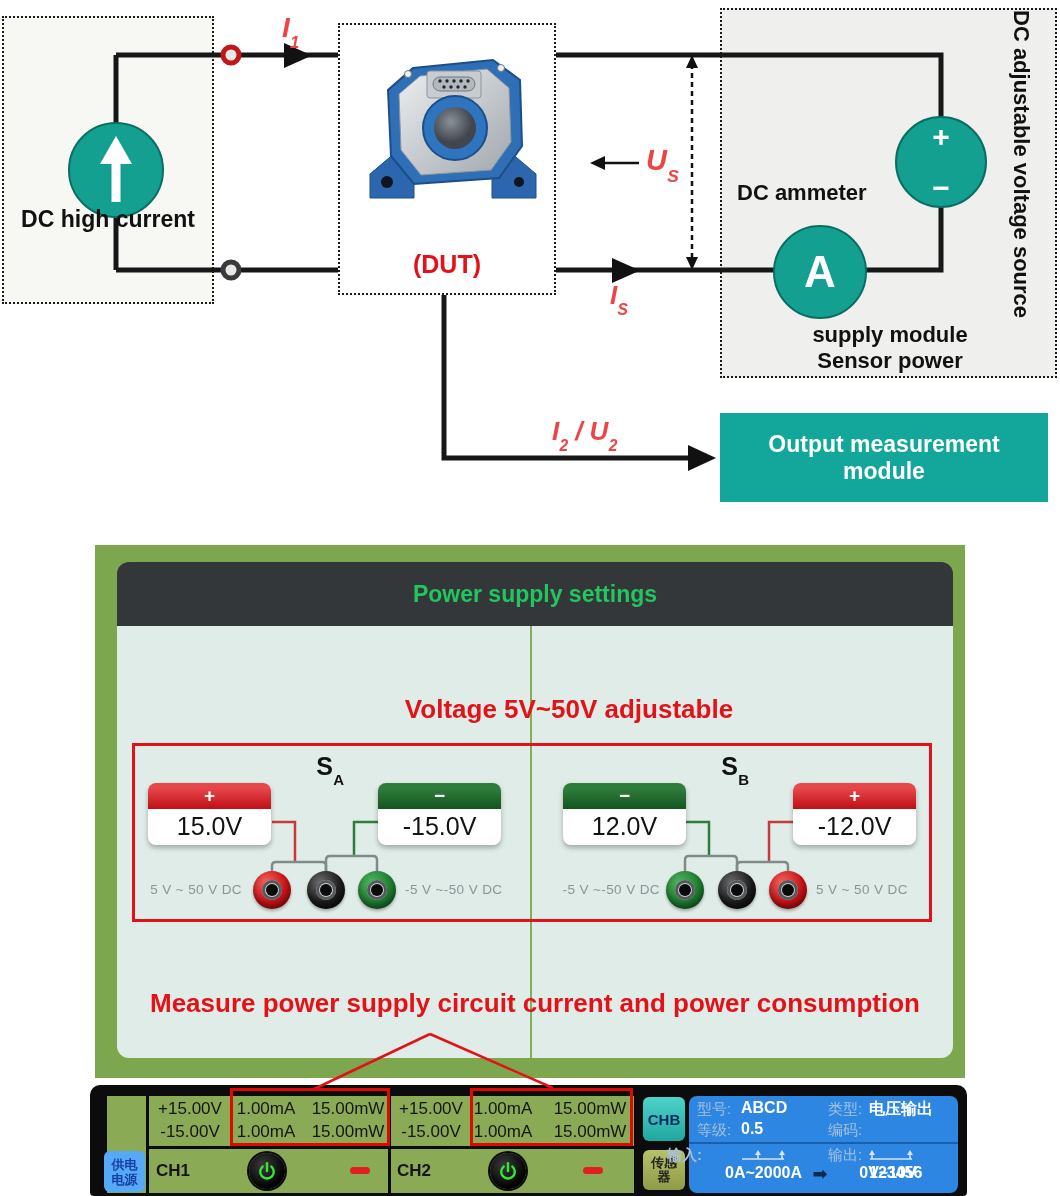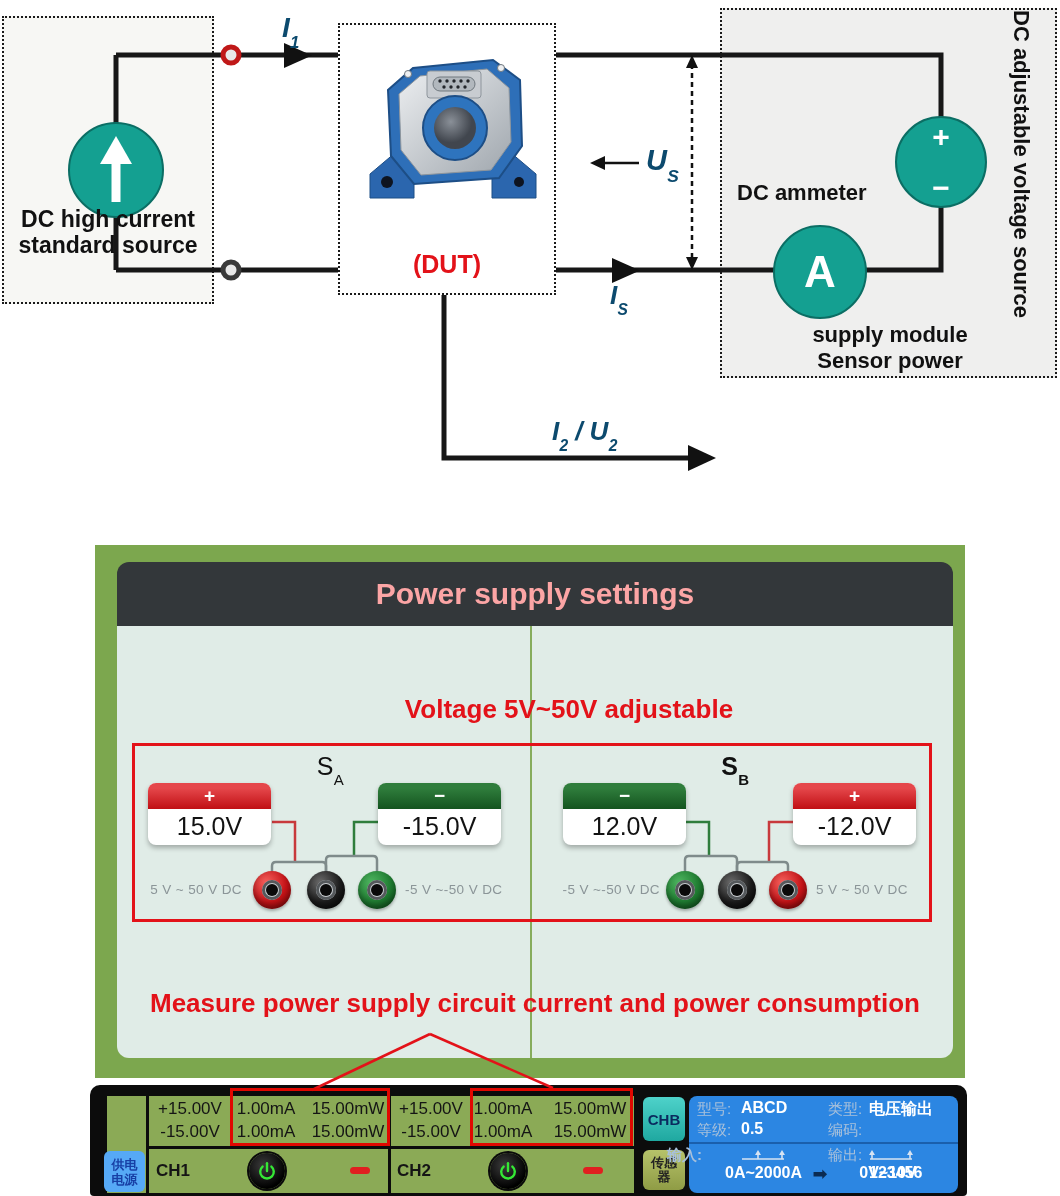--- a/index.html
+++ b/index.html
@@ -7,21 +7,21 @@
         font-family:"Liberation Sans","DejaVu Sans",sans-serif;}
   .abs{position:absolute;}
   .t{position:absolute;white-space:nowrap;}
   sub.s{font-size:60%;font-weight:inherit;position:relative;top:.28em;left:.02em;}
   
   .dashbox{position:absolute;border:2.5px dotted #1a1a1a;box-sizing:border-box;}
   
   .tealc{position:absolute;border-radius:50%;background:#14A091;border:2px solid #0b6e64;
          color:#fff;display:flex;align-items:center;justify-content:center;box-sizing:border-box;}
   
-  .math{font-style:italic;font-weight:800;color:#0c4a6e;text-align:center;}
+  .math{font-style:italic;font-weight:800;color:#ef4444;text-align:center;}
   
   .card{position:absolute;width:123px;height:62px;border-radius:8px;background:#fff;
         box-shadow:0 3px 5px rgba(0,0,0,.28);overflow:hidden;}
   .card .hdr{height:26px;color:#fff;font-weight:800;font-size:19px;line-height:25px;text-align:center;}
   .card .hdr.red{background:linear-gradient(#E5474B 20%,#C00F14);}
   .card .hdr.grn{background:linear-gradient(#2F7D3C 20%,#14541F);}
   .card .val{height:36px;font-size:25px;color:#121212;text-align:center;line-height:35px;}
   .jack{position:absolute;width:38px;height:38px;border-radius:50%;
         box-shadow:inset 0 -4px 6px rgba(0,0,0,.35),0 2px 3px rgba(0,0,0,.3);}
   .jack.red{background:radial-gradient(circle at 35% 30%,#f3605c,#c61317 55%,#7e0406);}
@@ -96,21 +96,20 @@
   </svg>
 
   <div class="tealc z6" style="left:68px;top:122px;width:96px;height:96px;">
     <svg width="56" height="76" viewBox="0 0 56 76">
       <line x1="28" y1="70" x2="28" y2="24" stroke="#fff" stroke-width="9"></line>
       <polygon points="28,4 12,32 44,32" fill="#fff"></polygon>
     </svg>
   </div>
   <div class="t z7" style="left:6px;top:206px;width:204px;text-align:center;font-size:23px;font-weight:700;color:#111;line-height:26px;">
     <div>DC high current</div>
-    <div>standard source</div>
   </div>
 
   <svg class="abs z6" style="left:368px;top:48px;" width="170" height="160" viewBox="0 0 170 160">
     <defs>
       <linearGradient id="silver" x1="0" y1="0" x2="1" y2="1">
         <stop offset="0" stop-color="#EDEFF1"></stop>
           <stop offset="1" stop-color="#9FA6AD"></stop>
       </linearGradient>
       <radialGradient id="holeg" cx="40%" cy="35%">
         <stop offset="0" stop-color="#8A9098"></stop>
@@ -157,33 +156,37 @@
 
   <div class="t math z7" style="left:282px;top:12px;font-size:28px;">
     <span>I</span><sub class="s">1</sub></div>
   <div class="t math z7" style="left:610px;top:280px;font-size:26px;">
     <span>I</span><sub class="s">S</sub></div>
   <div class="t math z7" style="left:646px;top:144px;font-size:29px;">
     <span>U</span><sub class="s">S</sub></div>
   <div class="t math z7" style="left:552px;top:416px;font-size:26px;">
     <span>I</span><sub class="s">2</sub><span> / </span><span>U</span><sub class="s">2</sub></div>
 
+  <div class="abs" style="left:720px;top:413px;width:328px;height:89px;background:#13A79B;display:flex;flex-direction:column;align-items:center;justify-content:center;color:#fff;font-weight:700;font-size:23px;line-height:27px;z-index:6;">
+    <div>Output measurement</div>
+    <div>module</div>
+  </div>
 
   <div class="abs" style="left:95px;top:545px;width:870px;height:533px;background:#7CA74E;"></div>
   <div class="abs" style="left:117px;top:562px;width:836px;height:64px;background:#33373A;border-radius:12px 12px 0 0;display:flex;align-items:center;justify-content:center;z-index:2;">
-    <span style="color:#fca5a5;font-size:30px;font-weight:600;">Power supply settings</span>
+    <span style="color:#22c55e;font-size:23px;font-weight:600;">Power supply settings</span>
   </div>
   <div class="abs" style="left:117px;top:626px;width:836px;height:432px;background:#E0ECE7;border-radius:0 0 12px 12px;z-index:1;"></div>
   <div class="abs" style="left:530px;top:626px;width:2px;height:432px;background:#86AC5C;z-index:2;"></div>
 
   <div class="t z6" style="left:117px;top:694px;width:904px;text-align:center;font-size:26px;font-weight:700;color:#E31219;">Voltage 5V~50V adjustable</div>
 
   <div class="redframe" style="left:132px;top:743px;width:800px;height:179px;border-color:#E31219;"></div>
 
-  <div class="t z6" style="left:300px;top:752px;width:60px;text-align:center;font-size:25px;font-weight:400;color:#111;">
+  <div class="t z6" style="left:300px;top:752px;width:60px;text-align:center;font-size:25px;font-weight:700;color:#111;">
     <span>S</span><sub class="s">A</sub></div>
   <div class="card z6" style="left:148px;top:783px;">
     <div class="hdr red">+</div>
     <div class="val">15.0V</div>
   </div>
   <div class="card z6" style="left:378px;top:783px;">
     <div class="hdr grn">−</div>
     <div class="val">-15.0V</div>
   </div>
   <div class="jack red z6" style="left:253px;top:871px;">

